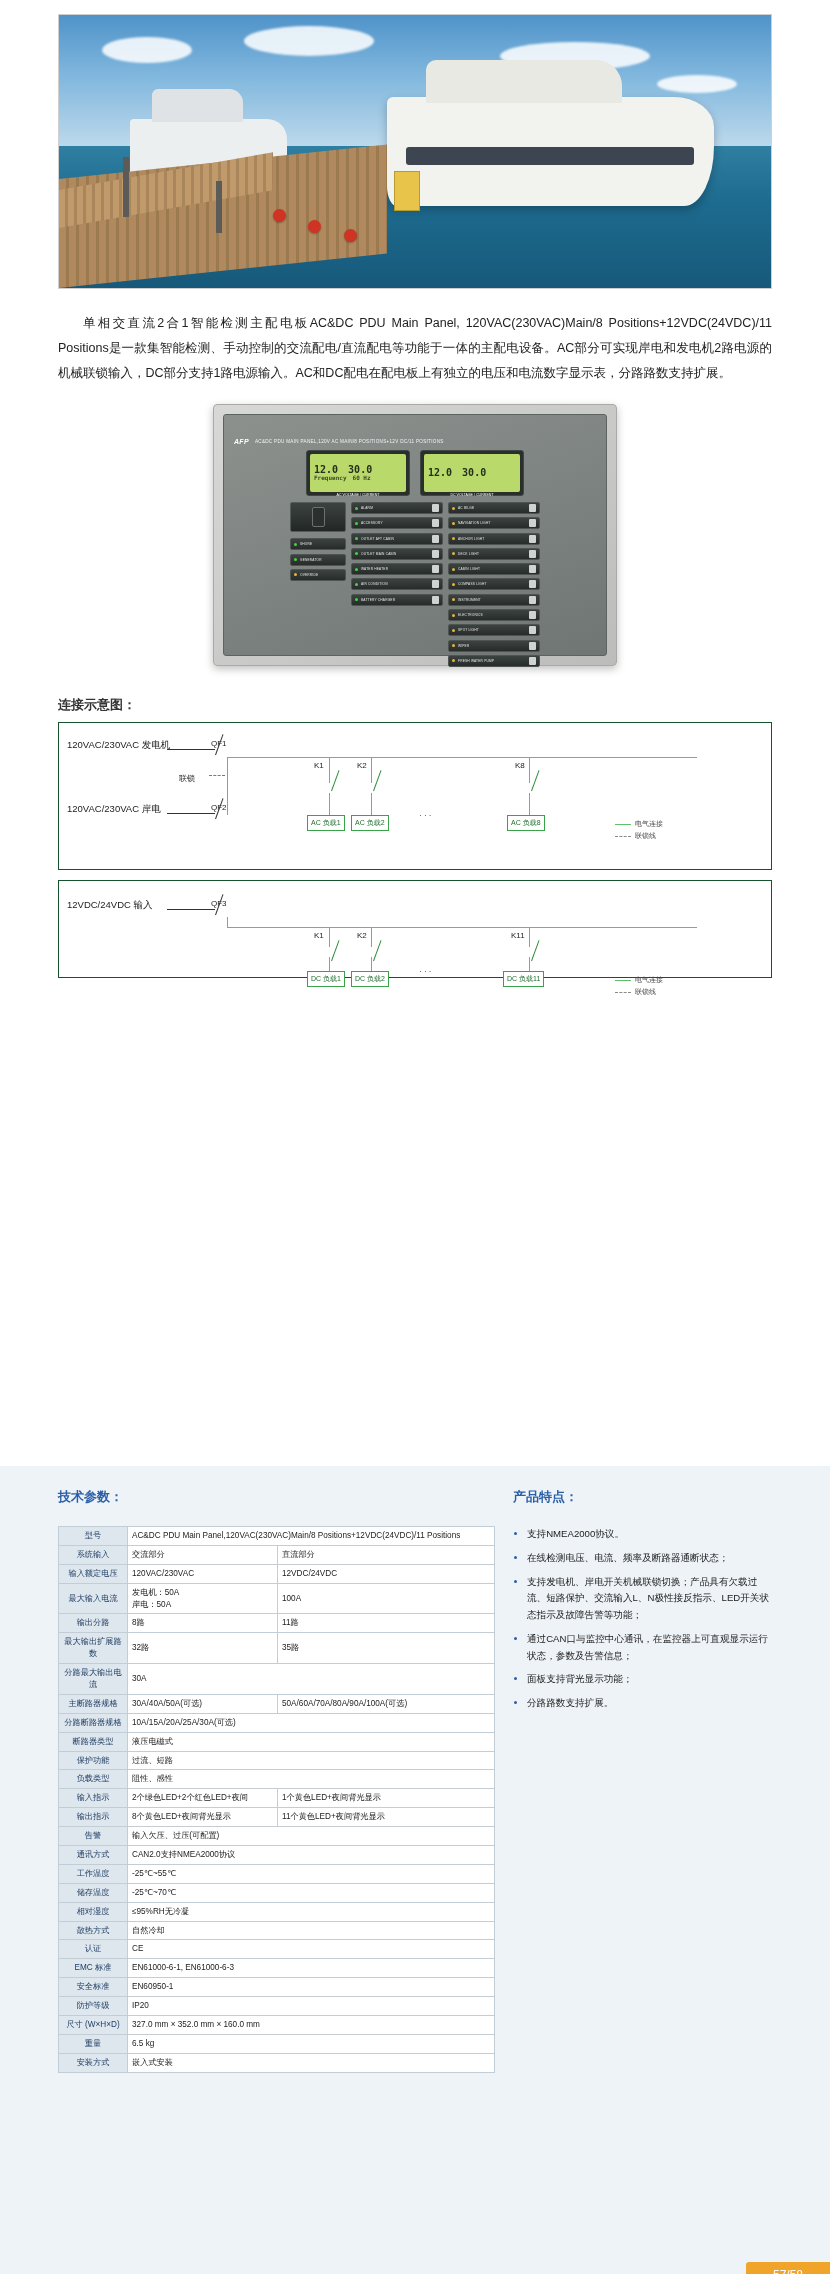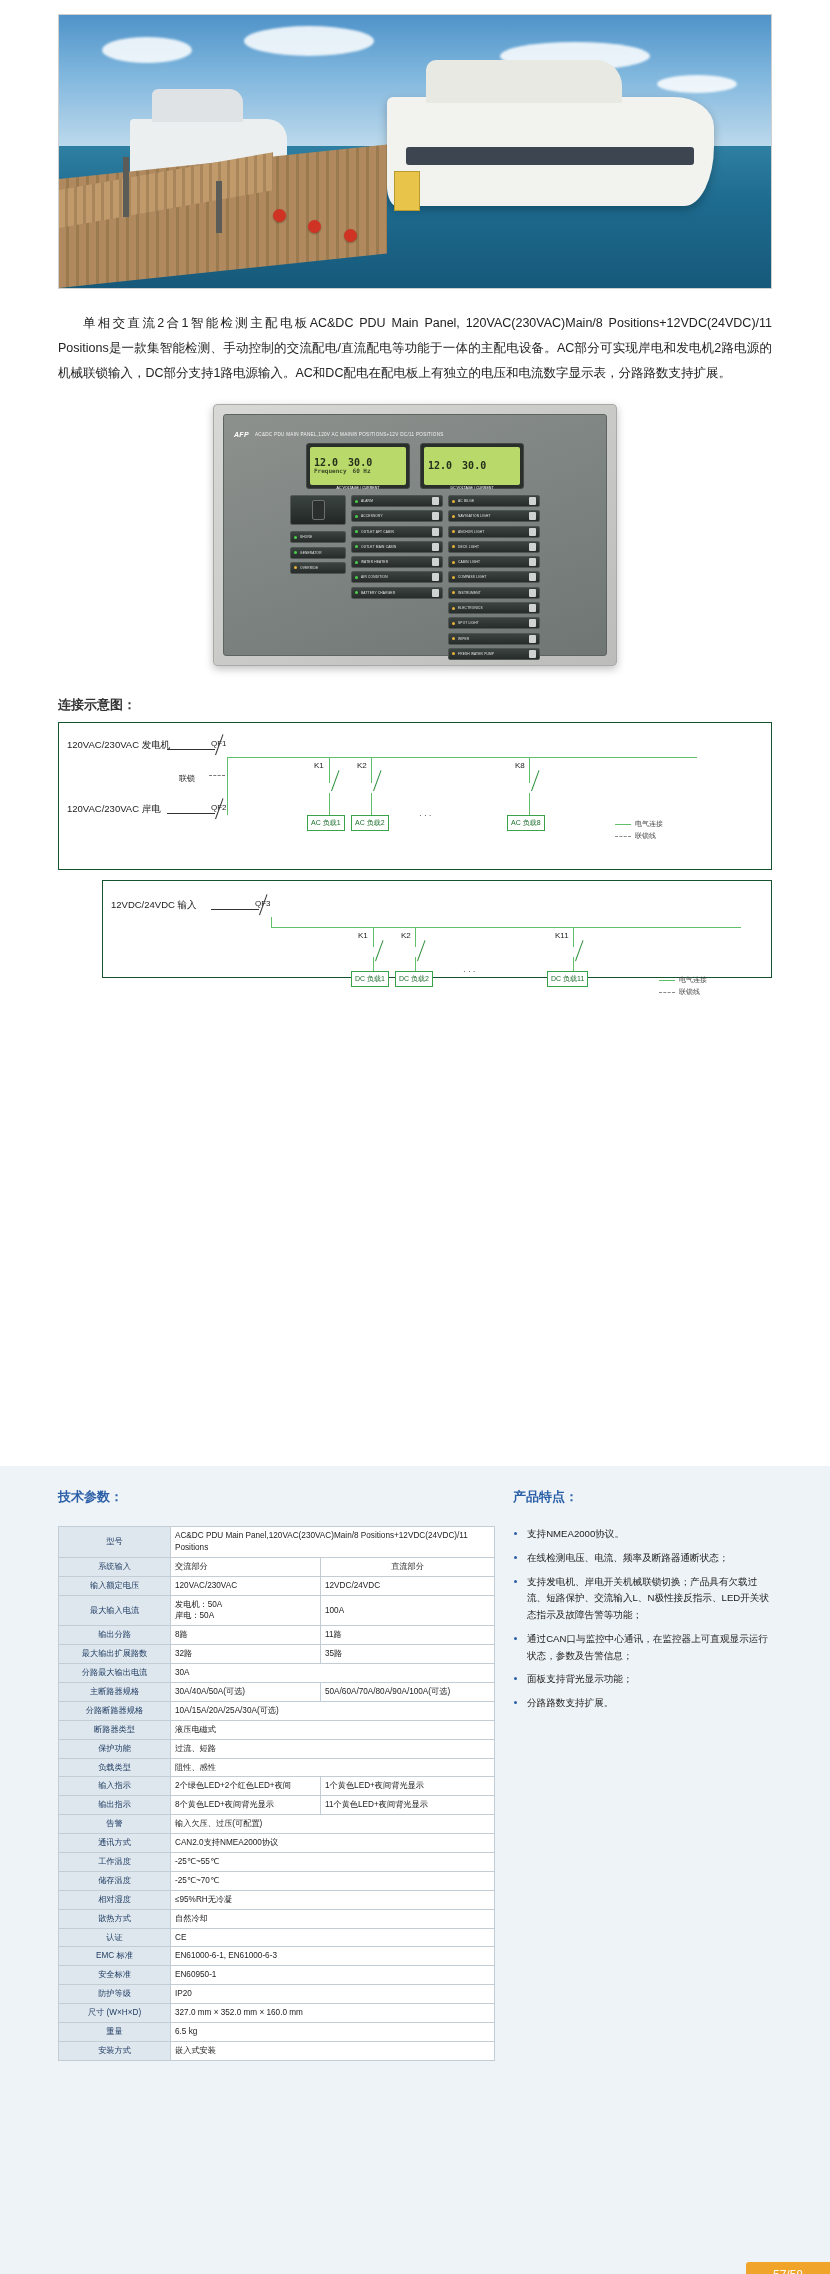--- a/index.html
+++ b/index.html
@@ -128,21 +128,21 @@
     border-radius: 4px;
     border: 1px solid #a9aaa7;
     box-shadow: 0 3px 8px rgba(0,0,0,0.25);
     padding: 9px;
   }
   .panel-inner {
     width:100%; height:100%;
     background: linear-gradient(160deg,#8c918e,#6f7674);
     border-radius:3px;
     border:1px solid #5d6361;
-    padding: 16px 10px;
+    padding: 23px 10px;
     position:relative;
   }
   .panel-brandbar {
     font-size: 4.6px; color:#f2f2f2; letter-spacing:.3px;
     display:flex; align-items:center; gap:6px;
     margin-bottom:5px;
   }
   .brand-logo {
     font-size:7px; font-weight:bold; color:#ffffff; font-style:italic;
   }
@@ -185,21 +185,21 @@
     margin: 30px 58px 8px 58px;
     font-size: 13px; font-weight:bold; color:#333;
   }
   .diagram {
     margin: 0 58px; position:relative;
   }
   .diag-box {
     border:1px solid #14532d; background:#ffffff; position:relative;
     height: 148px; margin-bottom: 10px;
   }
-  .diag-box.second { height: 98px; margin-left: 44px; }
+  .diag-box.second { height: 98px; }
   .dlabel {
     position:absolute; font-size:9.5px; color:#222; white-space:nowrap;
   }
   .dlabel.small { font-size:8px; }
   .wire-h { position:absolute; height:1px; background:#5fbf6a; }
   .wire-v { position:absolute; width:1px; background:#5fbf6a; }
   .wire-dash { position:absolute; border-top:1px dashed #7a7a7a; height:0;}
   .load-box {
     position:absolute; border:1px solid #3aa34a; background:#ffffff;
     color:#1d6f2b; font-size:7px; padding:2px 3px; text-align:center;
@@ -226,21 +226,21 @@
     font-size:13px; font-weight:bold; color:#2a5fa8; margin-bottom:20px;
   }
   table.spec {
     border-collapse: collapse; width:100%; font-size:8.2px; background:#fff;
   }
   table.spec td {
     border:1px solid #c3cdd6; padding:3px 4px; vertical-align:middle;
     color:#222; line-height:1.45;
   }
   table.spec td.k {
-    width:112px; background:#dfe7ee; text-align:center; color:#1f3d63;
+    width:69px; background:#dfe7ee; text-align:center; color:#1f3d63;
   }
   table.spec td.mid { width:150px; }
   .features { font-size:9.6px; color:#222; line-height:1.75; }
   .features li { margin-bottom:7px; }
   .features ul { margin:0; padding-left:14px; }
   .features li::marker { color:#2a5fa8; }
   .pagebadge {
     position:absolute; right:0; bottom:0; width:84px; height:26px;
     background:#f0a52a; color:#fff; font-size:12px;
     display:flex; align-items:center; justify-content:center;
@@ -528,21 +528,21 @@
         <div class="blue-h">技术参数：</div>
         <table class="spec">
           <tbody id="spec-body">
               <tr>
                 <td class="k">型号</td>
                 <td colspan="2">AC&amp;DC PDU Main Panel,120VAC(230VAC)Main/8 Positions+12VDC(24VDC)/11 Positions</td>
               </tr>
               <tr>
                 <td class="k">系统输入</td>
                 <td class="mid" style="white-space: pre-line;">交流部分</td>
-                <td style="white-space: pre-line; text-align: center;">直流部分</td>
+                <td style="white-space: pre-line;">直流部分</td>
               </tr>
               <tr>
                 <td class="k">输入额定电压</td>
                 <td class="mid" style="white-space: pre-line;">120VAC/230VAC</td>
                 <td style="white-space: pre-line;">12VDC/24VDC</td>
               </tr>
               <tr>
                 <td class="k">最大输入电流</td>
                 <td class="mid" style="white-space: pre-line;">发电机：50A
 岸电：50A</td>

